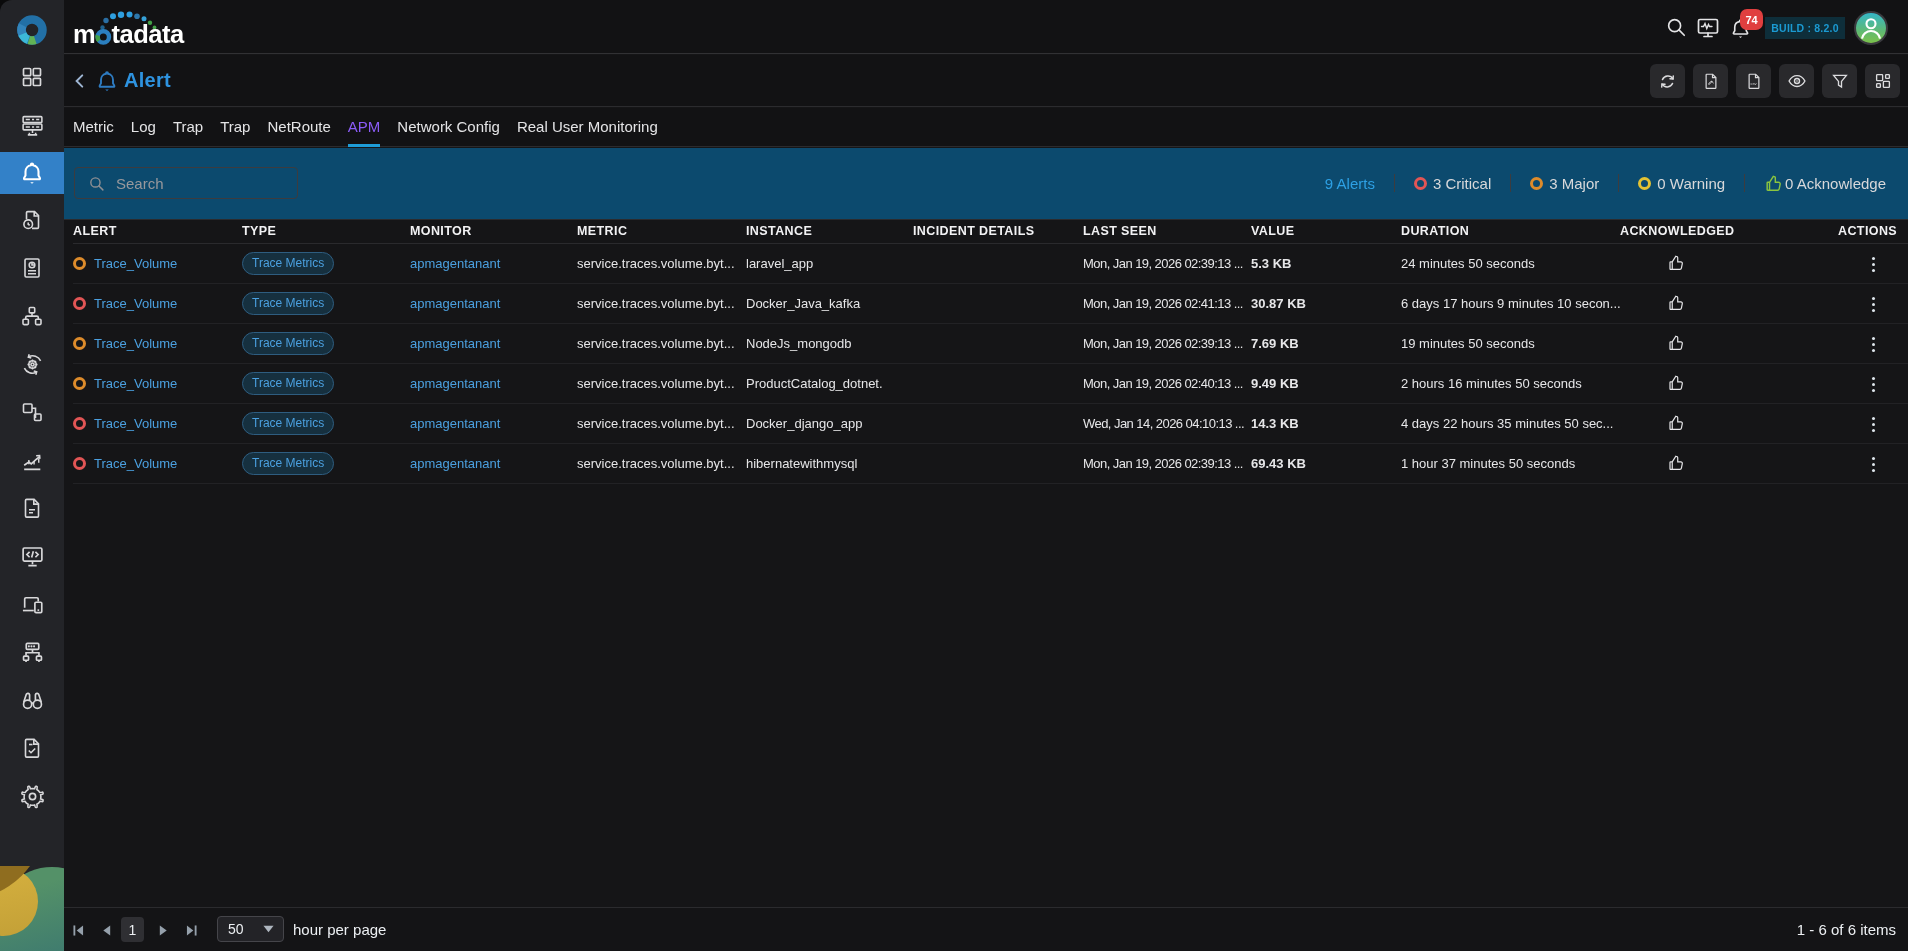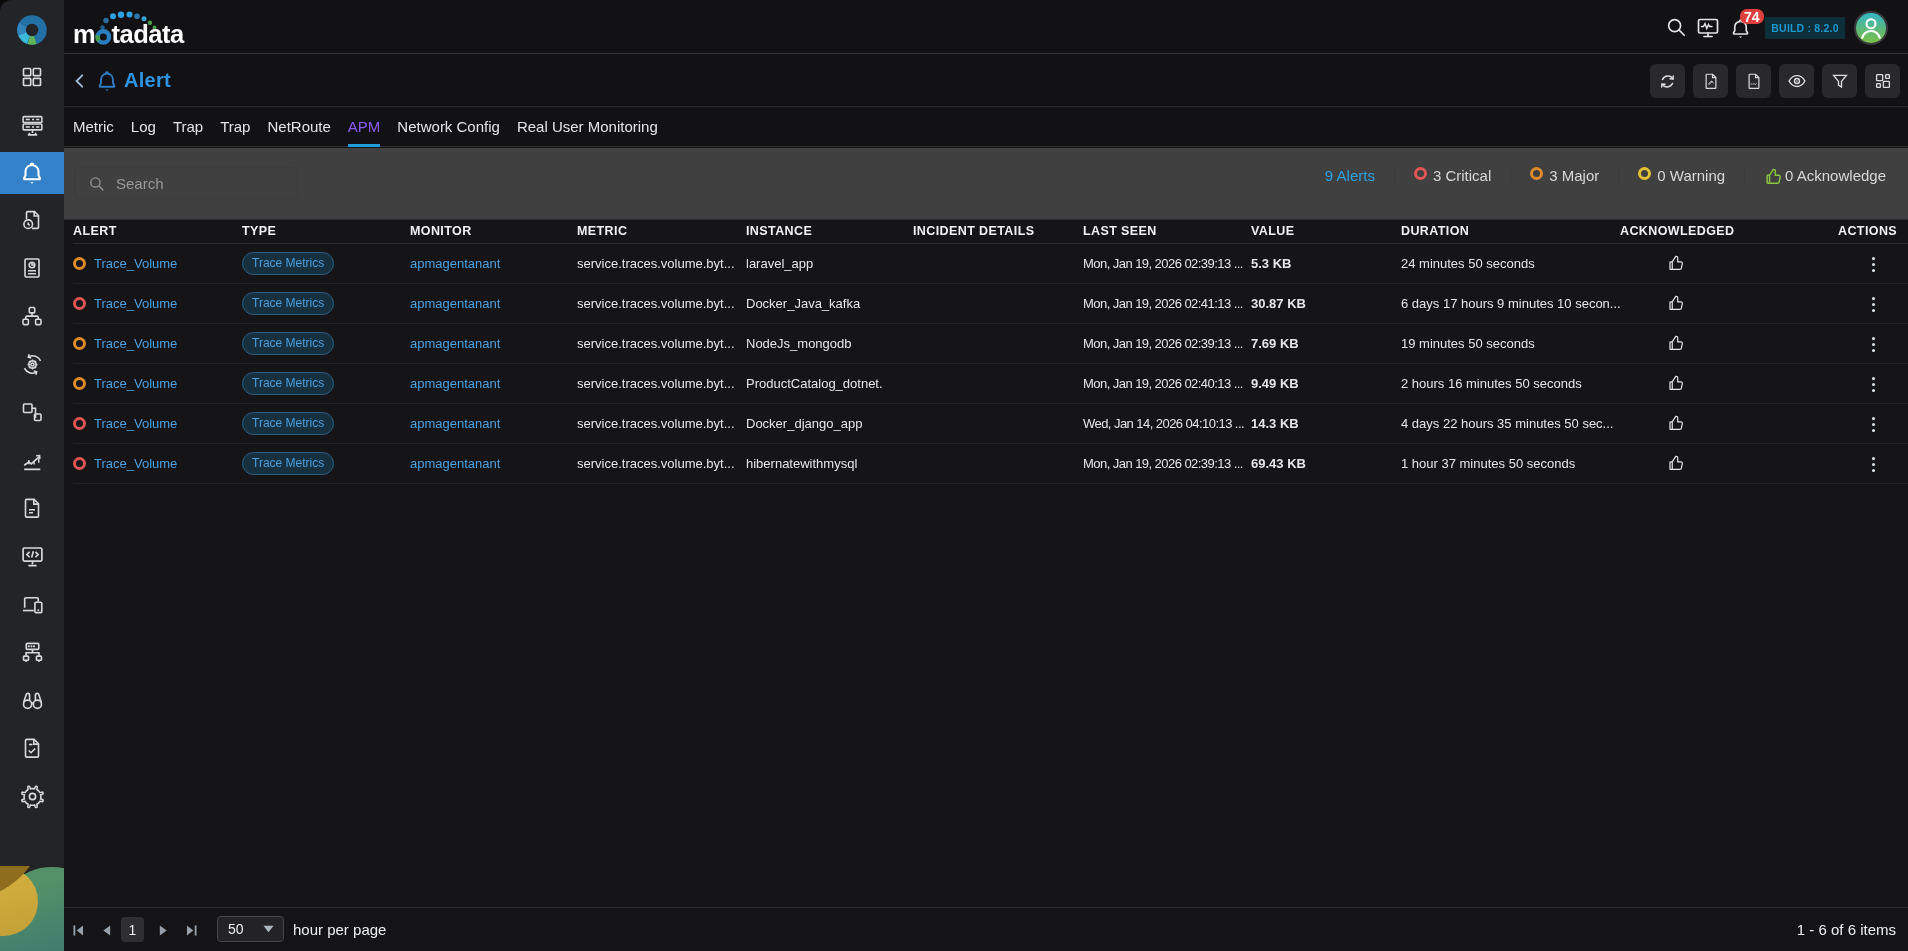--- a/index.html
+++ b/index.html
@@ -9,37 +9,37 @@
 #main { position:absolute; left:64px; top:0; width:1844px; height:951px; background:#151517; }
 
 .sico { position:absolute; left:0; width:64px; height:40px; display:flex; align-items:center; justify-content:center; color:#d8d8da; }
 .sico svg { stroke:#d8d8da; }
 .sico.active { background:#3381c8; }
 .sico.active svg { stroke:#ffffff; }
 
 #topbar { position:absolute; left:0; top:0; width:1844px; height:54px; background:#121214; border-bottom:1px solid #313134; }
 #pagehead { position:absolute; left:0; top:55px; width:1844px; height:52px; background:#121214; border-bottom:1px solid #2b2b2e; }
 #tabs { position:absolute; left:0; top:108px; width:1844px; height:39px; background:#121214; border-bottom:1px solid #2b2b2e; }
-#toolbar { position:absolute; left:0; top:148px; width:1844px; height:71px; background:#404040; }
+#toolbar { position:absolute; left:0; top:148px; width:1844px; height:71px; background:#0c4a6e; }
 #tablewrap { position:absolute; left:0; top:219px; width:1844px; background:#151517; border-top:1px solid #2b2b2e; }
 #pager { position:absolute; left:0; bottom:0; width:1844px; height:44px; background:#141416; border-top:1px solid #2b2b2e; display:flex; align-items:center; }
 #logo { position:absolute; left:10px; top:0; width:130px; height:54px; }
 .lt { position:absolute; top:22px; font-size:25.5px; font-weight:bold; color:#ffffff; letter-spacing:-0.5px; line-height:1; }
 .tbi { position:absolute; }
-#bellbadge { position:absolute; left:1676px; top:9px; min-width:23px; height:15px; border-radius:7px; background:#e03f3f; color:#fff; font-size:14px; font-weight:bold; display:flex; align-items:center; justify-content:center; padding:0 4px; }
+#bellbadge { position:absolute; left:1676px; top:9px; min-width:23px; height:21px; border-radius:7px; background:#e03f3f; color:#fff; font-size:11px; font-weight:bold; display:flex; align-items:center; justify-content:center; padding:0 4px; }
 #buildbadge { position:absolute; left:1701px; top:17px; width:80px; height:22px; border-radius:0; background:#0e2e3a; color:#1b9ad2; font-size:10.5px; font-weight:bold; display:flex; align-items:center; justify-content:center; letter-spacing:.2px; }
 #avatar { position:absolute; left:1790px; top:11px; width:34px; height:34px; border-radius:50%; background:linear-gradient(180deg,#35b6c8 0%,#5fb973 60%,#7cc24b 100%); border:2px solid #3a3a3e; display:flex; align-items:center; justify-content:center; }
 #alerttitle { position:absolute; left:60px; top:14px; font-size:20px; font-weight:bold; color:#2e93e0; letter-spacing:.3px; }
 .hbtn { position:absolute; top:9px; width:35px; height:34px; border-radius:6px; background:#29292c; display:flex; align-items:center; justify-content:center; }
 #tabs { display:flex; align-items:stretch; padding-left:9px; }
 .tab { display:flex; align-items:center; height:39px; margin-right:17px; font-size:15px; color:#e4e4e6; border-bottom:3px solid transparent; padding-top:0; }
 .tab.active { color:#8b5cf6; border-bottom-color:#1e9cd7; }
 #searchbox { position:absolute; left:10px; top:19px; width:224px; height:32px; border:1px solid #3c3c3f; border-radius:4px; display:flex; align-items:center; padding-left:13px; }
 #searchbox span { margin-left:11px; font-size:15px; color:#98989c; }
-#summary { position:absolute; right:22px; top:19px; height:32px; display:flex; font-size:15px; color:#d8d8da;margin-left:12px; }
+#summary { position:absolute; right:22px; top:19px; height:32px; display:flex; align-items:center; font-size:15px; color:#d8d8da;margin-left:12px; }
 .vsep { width:1px; height:18px; background:#3c3c3f; margin:0 19px; }
 .ring { width:13px; height:13px; border:3.5px solid; border-radius:50%; margin-right:6px; }
 
 #tbl { border-collapse:collapse; table-layout:fixed; margin-left:9px; width:1835px; border-spacing:0; }
 #tbl th { height:23px; text-align:left; font-size:12.5px; font-weight:bold; color:#f2f2f4; letter-spacing:.4px; border-bottom:1px solid #2a2a2d; }
 #tbl td { height:40px; font-size:13px; color:#e6e6e8; border-bottom:1px solid #222225; white-space:nowrap; overflow:hidden; }
 #tbl td .ring { display:inline-block; vertical-align:-2px; margin-right:8px; }
 .dt { letter-spacing:-0.55px;margin-left:16px; }
 .rmaj { border-color:#dd8b2b !important; }
 .rcrit { border-color:#e25555 !important; }

